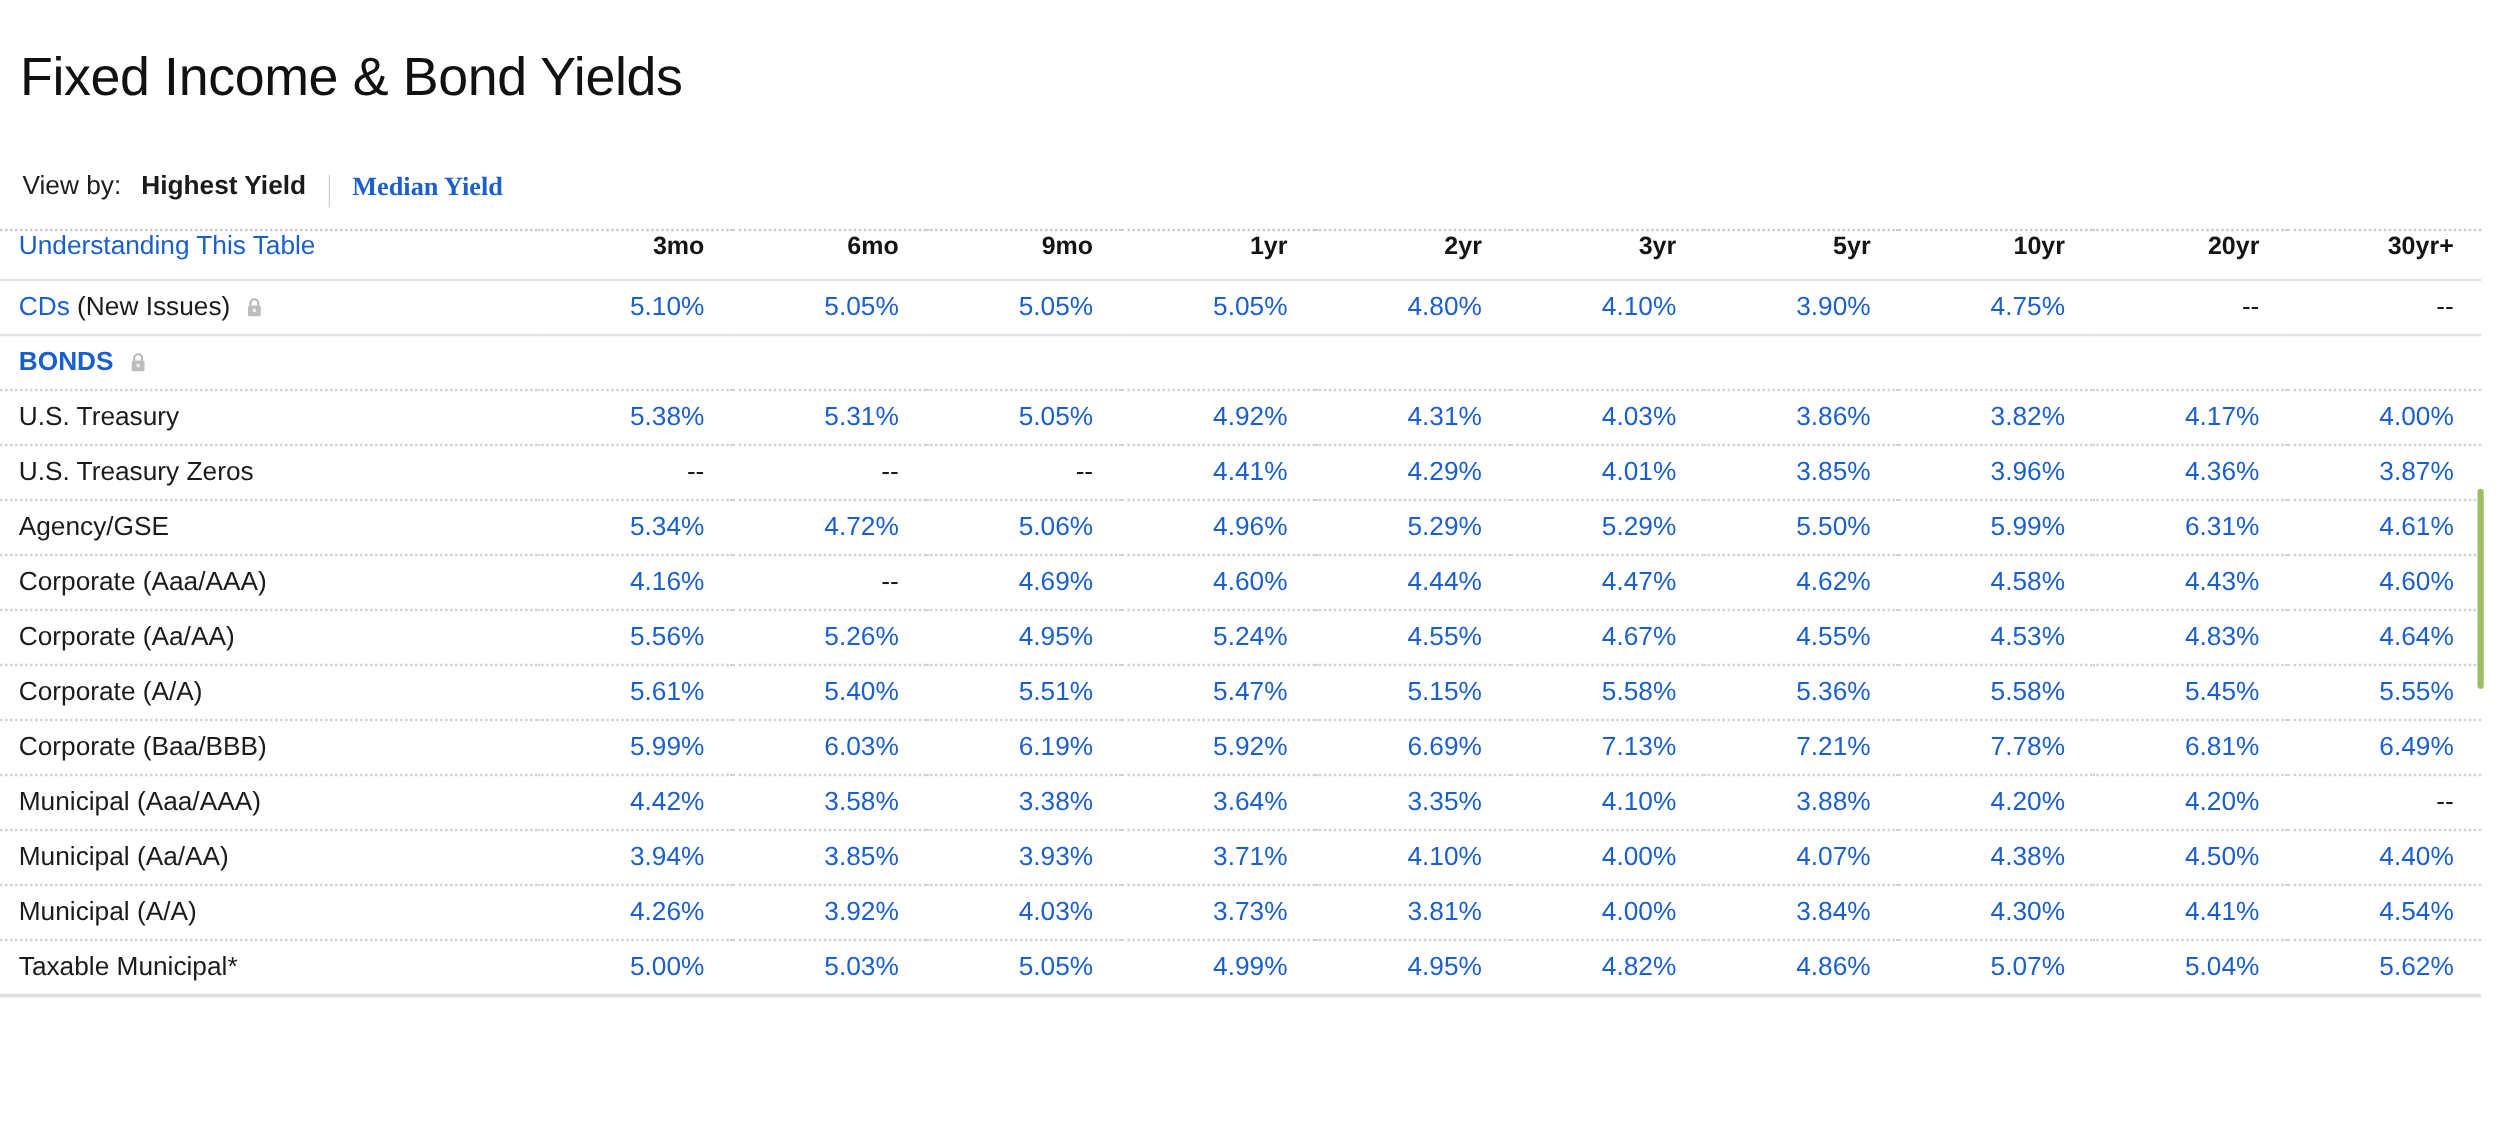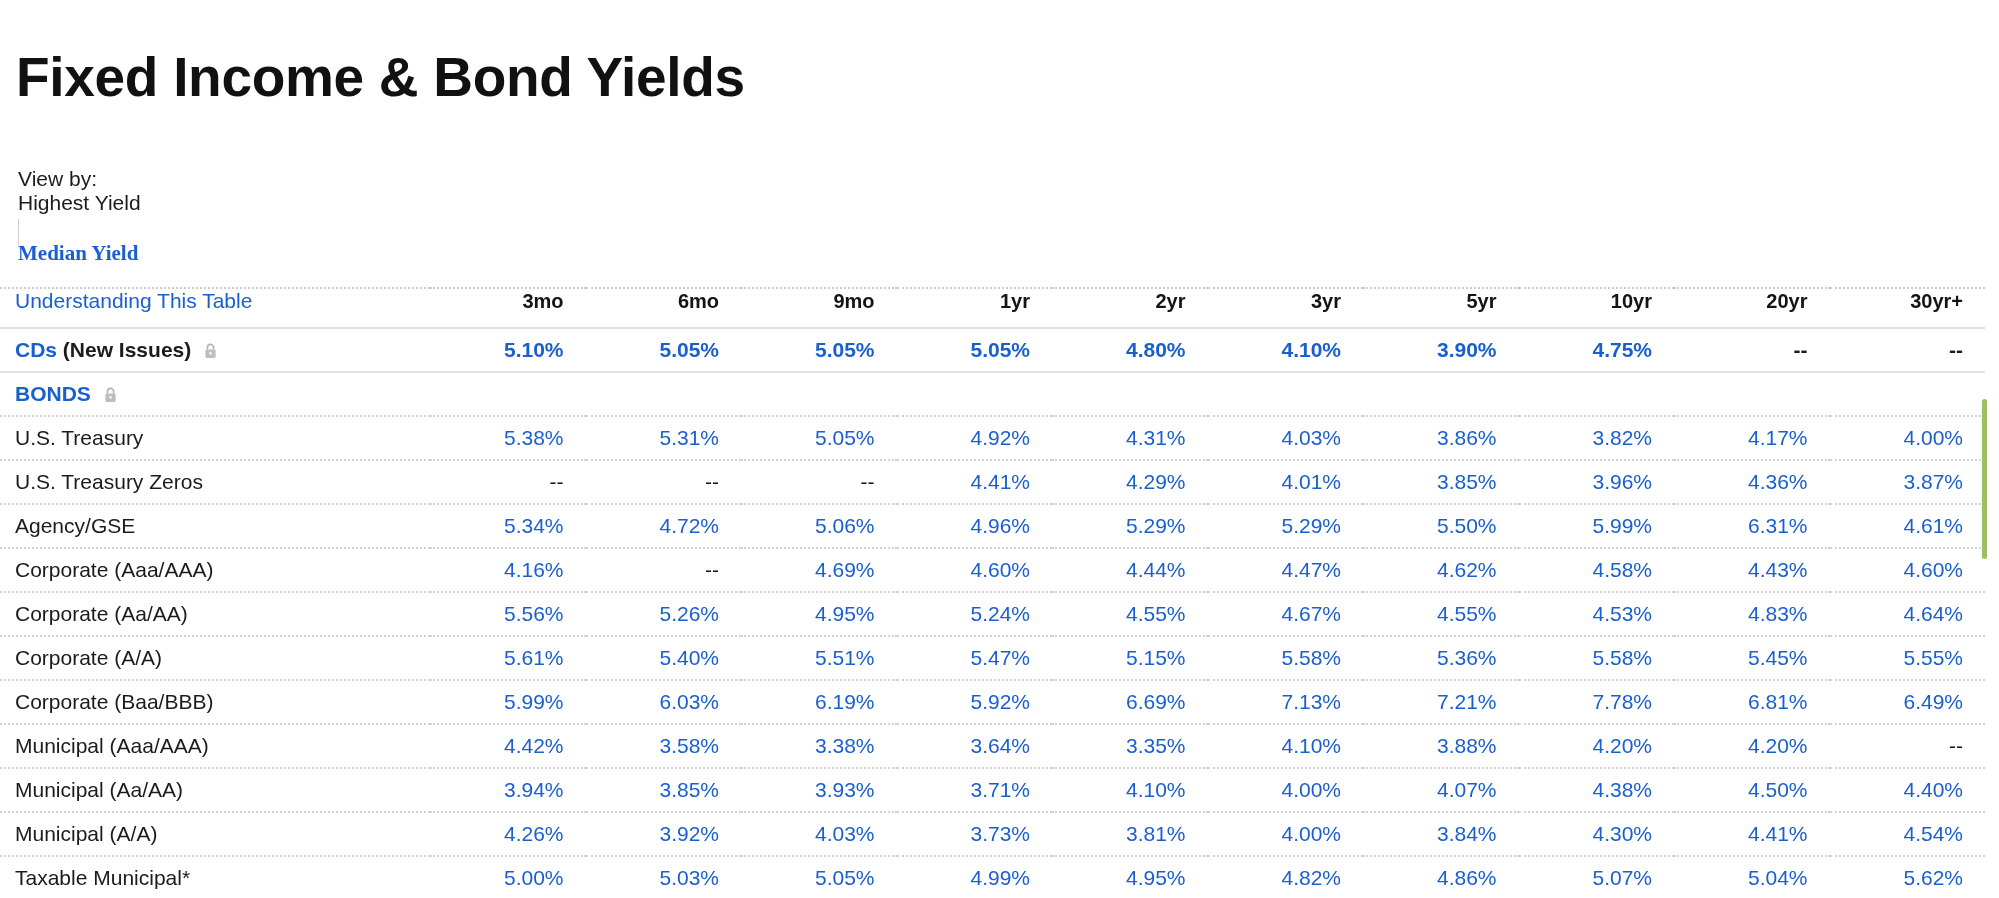--- a/index.html
+++ b/index.html
@@ -20,45 +20,44 @@
     position: relative;
     width: 1999px;
     height: 898px;
     box-sizing: border-box;
     border-bottom: 3px solid #3d4a3a;
     background: #fff;
   }
 
   
   .page-title {
-    font-size: 55px;
-    font-weight: 700;
+    font-size: 43px;
+    font-weight: 400;
     color: #111111;
     letter-spacing: -0.3px;
     padding: 8px 0 0 16px;
     line-height: 1.18;
     white-space: nowrap;
   }
 
   
   .viewby {
     display: flex;
-    align-items: flex-start;
+    align-items: center;
     padding: 20px 0 0 18px;
     font-size: 21px;
     white-space: nowrap;
-    flex-direction: column;
   }
   .viewby-label {
     color: #1d1d1d;
     font-weight: 400;
     margin-right: 16px;
   }
   .viewby-option {
-    font-weight: normal;
+    font-weight: bold;
     color: #1b1b1b;
     margin-right: 18px;
   }
   .viewby-divider {
     display: inline-block;
     width: 1px;
     height: 26px;
     background: #cfcfcf;
     margin-right: 18px;
     position: relative;
@@ -119,21 +118,21 @@
   }
   tbody td.label {
     text-align: left;
     color: #1b1b1b;
     padding-left: 15px;
     padding-right: 0;
   }
   tbody td.empty { color: #1b1b1b; }
 
   tr.row-dotted { border-bottom: 2px dotted #d2d2d2; }
-  tr.row-solid  { border-bottom: 2px solid #e2e2e2; font-weight: bold; }
+  tr.row-solid  { border-bottom: 2px solid #e2e2e2; }
   tr.row-last   { border-bottom: 3px solid #e0e0e0; margin-left: 44px; }
 
   .cell-link { color: #1a5fd0; cursor: pointer; }
   .cell-plain { color: #1b1b1b; }
 
   td.label.section {
     font-weight: bold;
     color: #1a5fd0;
     cursor: pointer;
   }

